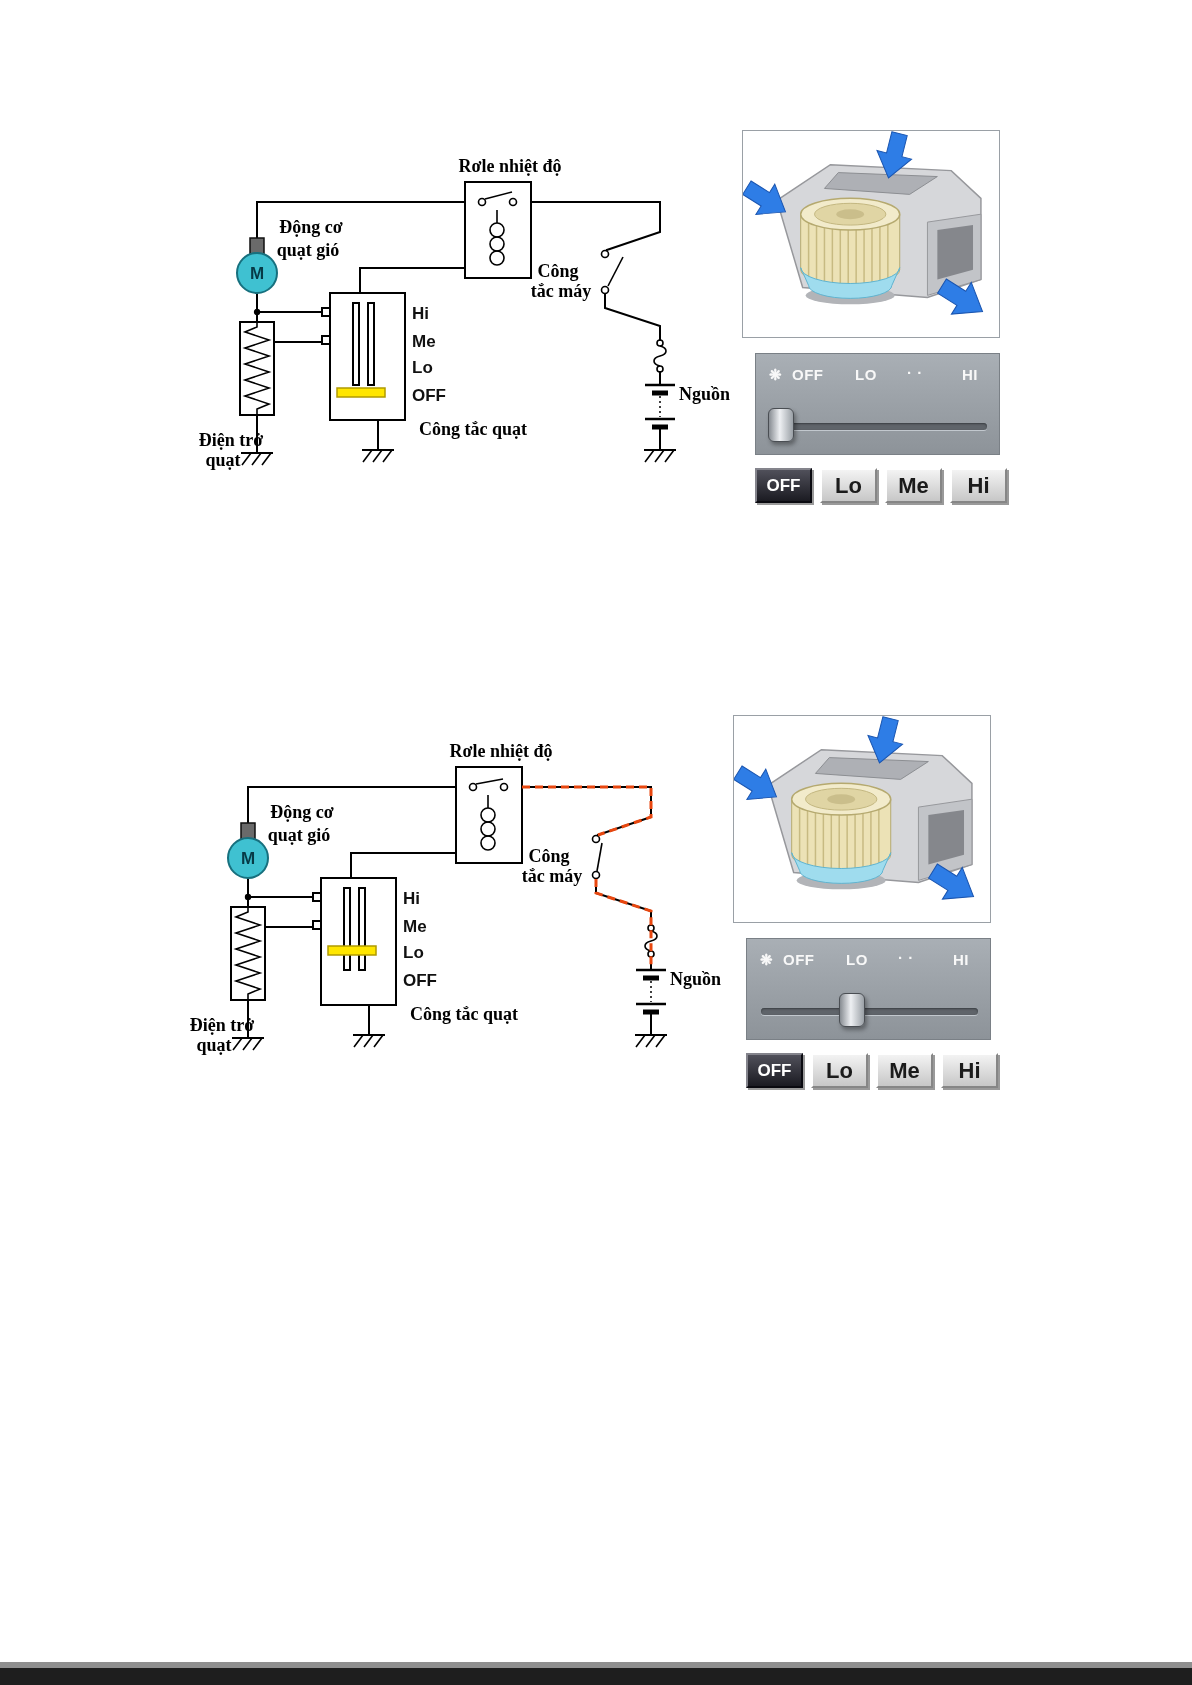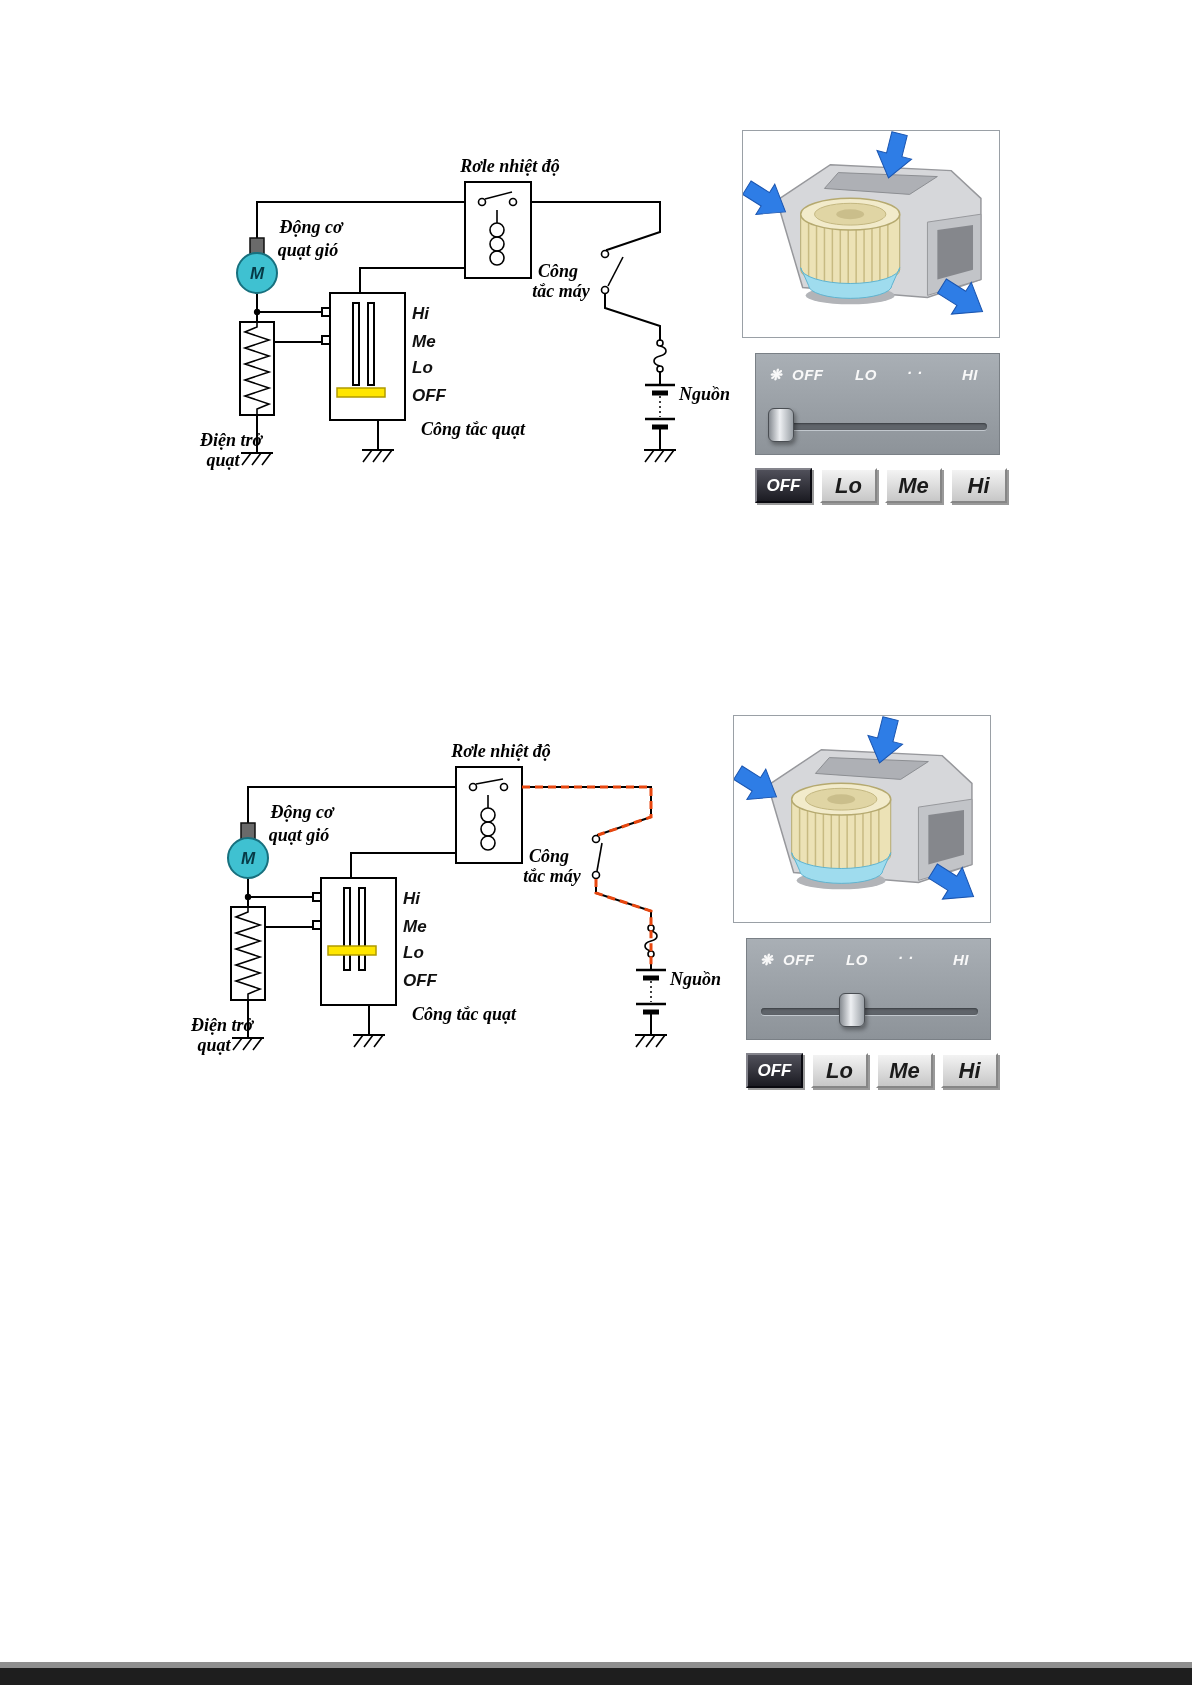--- a/index.html
+++ b/index.html
@@ -1,19 +1,19 @@
 <!DOCTYPE html>
 <html><head>
 <meta charset="utf-8">
 <style>
   * { margin:0; padding:0; box-sizing:border-box; }
   html,body { width:1192px; height:1685px; background:#ffffff; position:relative;
               font-family:"Liberation Sans", sans-serif; overflow:hidden; }
 
-  .figure { position:absolute; width:1088px; height:560px;font-style:italic; }
+  .figure { position:absolute; width:1088px; height:560px; }
   #figure1 { left:0; top:120px; }
   #figure2 { left:-9px; top:705px; }
 
   .circuit { position:absolute; left:165px; top:0; width:580px; height:400px; }
 
   
   .wire  { stroke:#000; stroke-width:2; fill:none; stroke-linecap:square; }
   .thin  { stroke:#000; stroke-width:1.6; fill:none; }
   .boxr  { fill:#ffffff; stroke:#000; stroke-width:2; }
   .lbl   { font-family:"Liberation Serif", serif; font-weight:bold; font-size:18px;

